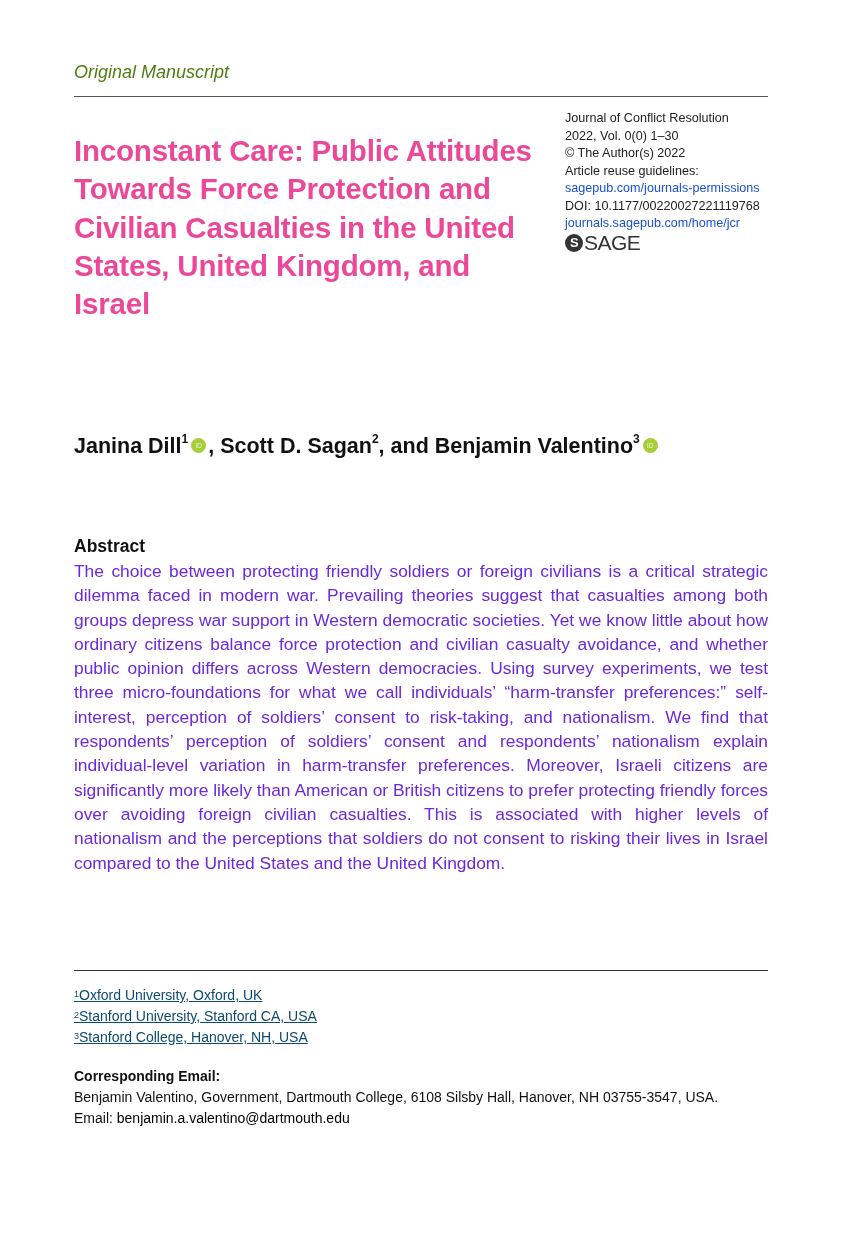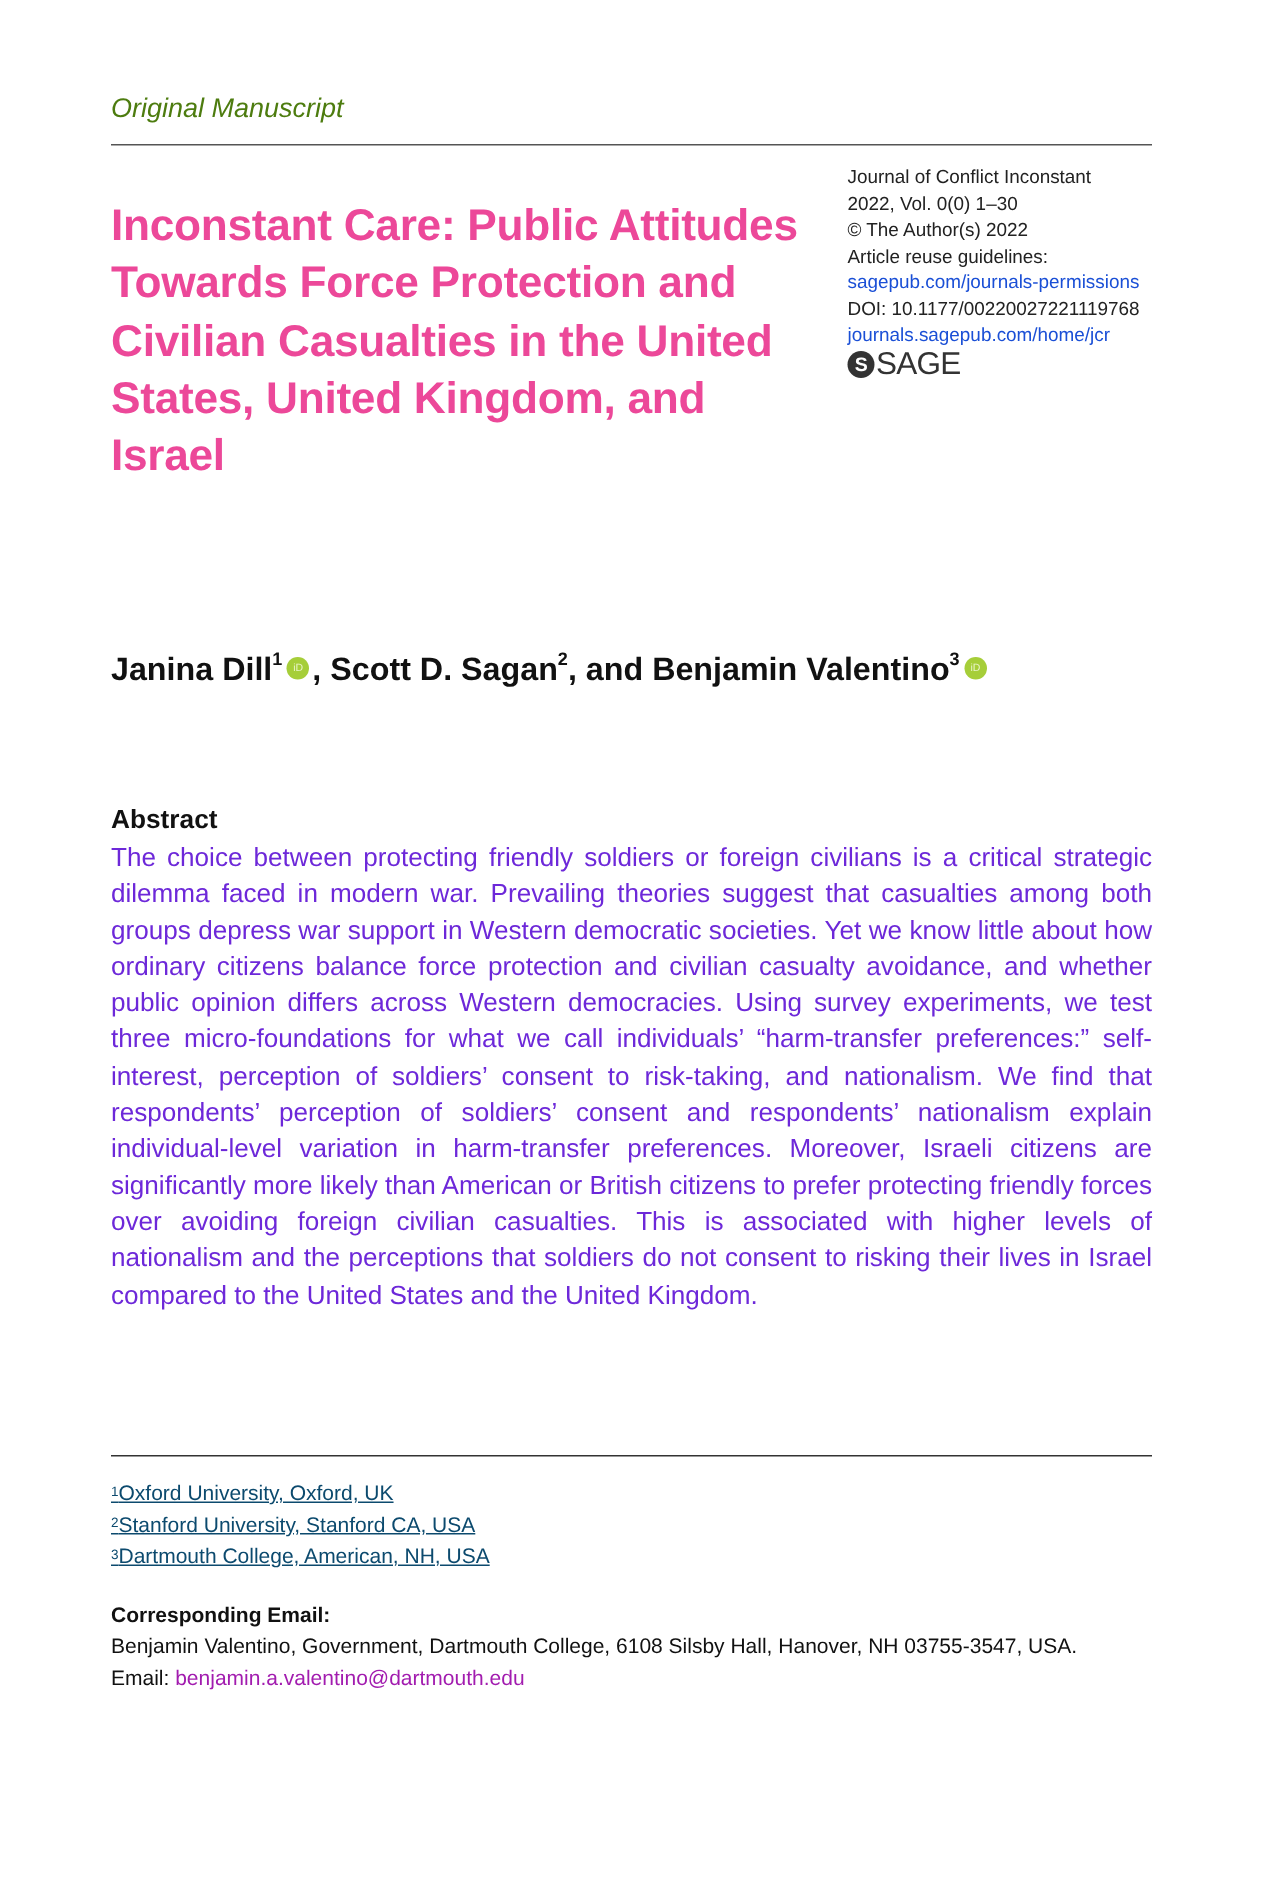--- a/index.html
+++ b/index.html
@@ -20,32 +20,32 @@
   .orcid { display: inline-block; width: 15px; height: 15px; border-radius: 50%; background: #a6ce39; color: #e9f4c8;
            font-size: 7px; font-weight: normal; text-align: center; line-height: 15px; vertical-align: middle; margin: 0 2px 0 3px; position: relative; top: -2px; }
   .abstract-h { position: absolute; left: 74px; top: 536px; font-size: 17.5px; font-weight: bold; color: #111; }
   .abstract { position: absolute; left: 74px; top: 559px; width: 694px; font-size: 17.4px; line-height: 24.3px;
               text-align: justify; color: #6d28d9; margin: 0; hyphens: manual; }
   .foot-rule { position: absolute; left: 74px; top: 970px; width: 694px; height: 1px; background: #333; }
   .affils { position: absolute; left: 74px; top: 985px; font-size: 14px; line-height: 21px; color: #0c4a6e; text-decoration: underline; }
   .affils sup { font-size: 9px; vertical-align: top; position: relative; top: -1px; }
   .corr { position: absolute; left: 74px; top: 1066px; font-size: 14px; line-height: 21px; color: #111; }
   .corr .h { font-weight: bold; }
-  .corr .link { color: #a21caf; }
+  .corr .link { color: #000000; }
 </style>
 </head>
 <body>
 
 <div class="kicker">Original Manuscript</div>
 <div class="top-rule"></div>
 
 <h1 class="title">Inconstant Care: Public Attitudes Towards Force Protection and Civilian Casualties in the United States, United Kingdom, and Israel</h1>
 
 <div class="meta">
-  <div>Journal of Conflict Inconstant</div>
+  <div>Journal of Conflict Resolution</div>
   <div>2022, Vol. 0(0) 1–30</div>
   <div>© The Author(s) 2022</div>
   <div>Article reuse guidelines:</div>
   <div class="link">sagepub.com/journals-permissions</div>
   <div>DOI: 10.1177/00220027221119768</div>
   <div class="link">journals.sagepub.com/home/jcr</div>
   <div class="sage">
     <span class="sage-s">S</span>
     <span>SAGE</span>
   </div>
@@ -56,20 +56,20 @@
 </div>
 
 <div class="abstract-h">Abstract</div>
 <p class="abstract">The choice between protecting friendly soldiers or foreign civilians is a critical strategic dilemma faced in modern war. Prevailing theories suggest that casualties among both groups depress war support in Western democratic societies. Yet we know little about how ordinary citizens balance force protection and civilian casualty avoidance, and whether public opinion differs across Western democracies. Using survey experi­ments, we test three micro-foundations for what we call individuals’ “harm-transfer preferences:” self-interest, perception of soldiers’ consent to risk-taking, and na­tionalism. We find that respondents’ perception of soldiers’ consent and respondents’ nationalism explain individual-level variation in harm-transfer preferences. Moreover, Israeli citizens are significantly more likely than American or British citizens to prefer protecting friendly forces over avoiding foreign civilian casualties. This is associated with higher levels of nationalism and the perceptions that soldiers do not consent to risking their lives in Israel compared to the United States and the United Kingdom.</p>
 
 <div class="foot-rule"></div>
 
 <div class="affils">
   <div><sup>1</sup><span>Oxford University, Oxford, UK</span></div>
   <div><sup>2</sup><span>Stanford University, Stanford CA, USA</span></div>
-  <div><sup>3</sup><span>Dartmouth College, American, NH, USA</span></div>
+  <div><sup>3</sup><span>Stanford College, Hanover, NH, USA</span></div>
 </div>
 
 <div class="corr">
   <div class="h">Corresponding Email:</div>
   <div>Benjamin Valentino, Government, Dartmouth College, 6108 Silsby Hall, Hanover, NH 03755-3547, USA.</div>
   <div><span>Email: </span><span class="link">benjamin.a.valentino@dartmouth.edu</span></div>
 </div>
 
 </body></html>

